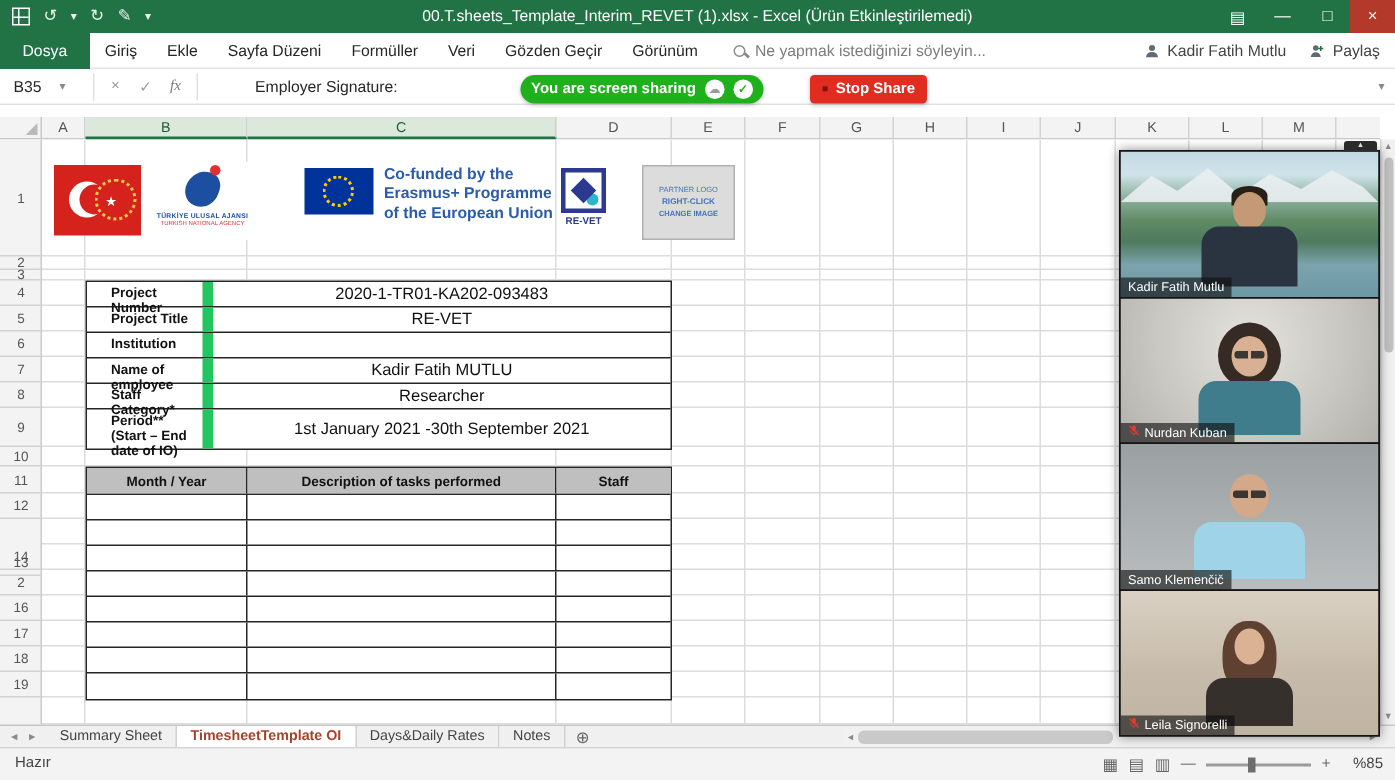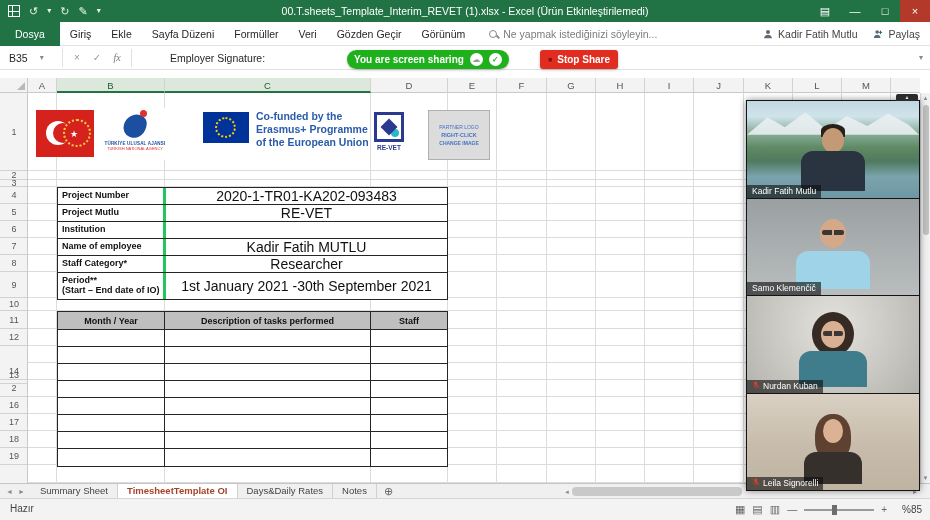--- a/index.html
+++ b/index.html
@@ -114,23 +114,23 @@
   .partner-logo { left:400px; top:17px; width:62px; height:50px; background:#dcdcdc; border:1px solid #b0b0b0;
     display:flex; flex-direction:column; align-items:center; justify-content:center; gap:2px; color:#4472c4; }
   .p-l1 { font-size:5px; }
   .p-l2 { font-size:5.5px; font-weight:bold; }
   .p-l3 { font-size:5px; font-weight:bold; }
 
   
   #info-table { position:absolute; left:29px; top:94px; width:391px; border:1px solid #262626; background:#fff; }
   .info-row { position:absolute; left:0; right:0; display:flex; border-bottom:1px solid #262626; }
   .info-row:last-child { border-bottom:none; }
-  .info-label { width:108px; border-right:3px solid #22c55e; font-size:9px; font-weight:bold; color:#111;
-    padding:2px 0 0 4px; white-space:pre-line; line-height:10px; }
-  .info-value { flex:1; display:flex; align-items:center; justify-content:center; font-size:14px; color:#111; }
+  .info-label { width:84px; border-right:7px solid #22c55e; font-size:9px; font-weight:bold; color:#111;
+    padding:2px 0 0 16px; white-space:pre-line; line-height:10px; }
+  .info-value { flex:1; display:flex; align-items:center; justify-content:center; font-size:11px; color:#111; }
   #task-table { position:absolute; left:29px; top:218px; width:391px; border:1px solid #262626; background:#fff; }
   .task-row { display:flex; border-bottom:1px solid #262626; }
   .task-row:last-child { border-bottom:none; }
   .task-cell { border-right:1px solid #262626; height:100%; }
   .task-cell:last-child { border-right:none; }
   .task-cell.c0 { width:107px; } .task-cell.c1 { width:206px; } .task-cell.c2 { width:76px; flex:1; }
   .task-head { background:#bfbfbf; }
   .task-head .task-cell { display:flex; align-items:center; justify-content:center;
     font-size:9px; font-weight:bold; color:#111; background:#bfbfbf; }
 
@@ -386,21 +386,21 @@
         <div class="p-l2">RIGHT-CLICK</div>
         <div class="p-l3">CHANGE IMAGE</div>
       </div>
 
       <div id="info-table" style="height: 113px;">
           <div class="info-row" style="top: 0px; height: 17px;">
             <div class="info-label">Project Number</div>
             <div class="info-value">2020-1-TR01-KA202-093483</div>
           </div>
           <div class="info-row" style="top: 17px; height: 17px;">
-            <div class="info-label">Project Mutlu</div>
+            <div class="info-label">Project Title</div>
             <div class="info-value">RE-VET</div>
           </div>
           <div class="info-row" style="top: 34px; height: 17px;">
             <div class="info-label">Institution</div>
           </div>
           <div class="info-row" style="top: 51px; height: 17px;">
             <div class="info-label">Name of employee</div>
             <div class="info-value">Kadir Fatih MUTLU</div>
           </div>
           <div class="info-row" style="top: 68px; height: 17px;">
@@ -509,47 +509,47 @@
         <div class="tile tile0">
           <div class="art">
             <div class="hair"></div>
             <div class="head"></div>
             <div class="body"></div>
           </div>
           <div class="vlabel">
             <span class="vname">Kadir Fatih Mutlu</span>
           </div>
         </div>
-        <div class="tile tile2">
-          <div class="art">
-            <div class="head"></div>
-            <div class="glasses"></div>
-            <div class="body"></div>
-          </div>
-          <div class="vlabel">
-            <span class="vname">Samo Klemenčič</span>
-          </div>
-        </div>
         <div class="tile tile1">
           <div class="art">
             <div class="hair"></div>
             <div class="head"></div>
             <div class="glasses"></div>
             <div class="body"></div>
           </div>
           <div class="vlabel">
             <span class="mic"><svg width="8" height="8" viewBox="0 0 12 12">
                 <rect x="4.2" y="0.8" width="3.6" height="6.2" rx="1.8" fill="#e23b2e"></rect>
                 <path d="M2.3 5.6a3.7 3.7 0 0 0 7.4 0" fill="none" stroke="#e23b2e" stroke-width="1"></path>
                 <line x1="6" y1="9.3" x2="6" y2="11.2" stroke="#e23b2e" stroke-width="1"></line>
                 <line x1="1.5" y1="1.5" x2="10.5" y2="10.5" stroke="#e23b2e" stroke-width="1.3"></line>
               </svg></span>
             <span class="vname">Nurdan Kuban</span>
           </div>
         </div>
+        <div class="tile tile2">
+          <div class="art">
+            <div class="head"></div>
+            <div class="glasses"></div>
+            <div class="body"></div>
+          </div>
+          <div class="vlabel">
+            <span class="vname">Samo Klemenčič</span>
+          </div>
+        </div>
         <div class="tile tile3">
           <div class="art">
             <div class="hair"></div>
             <div class="head"></div>
             <div class="body"></div>
           </div>
           <div class="vlabel">
             <span class="mic"><svg width="8" height="8" viewBox="0 0 12 12">
                 <rect x="4.2" y="0.8" width="3.6" height="6.2" rx="1.8" fill="#e23b2e"></rect>
                 <path d="M2.3 5.6a3.7 3.7 0 0 0 7.4 0" fill="none" stroke="#e23b2e" stroke-width="1"></path>

